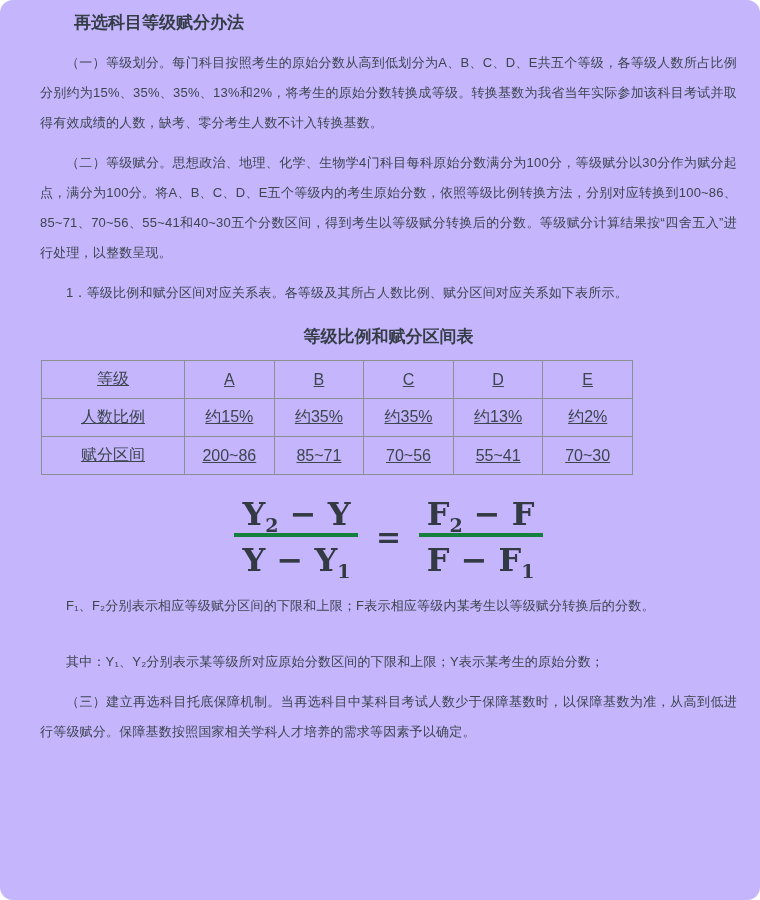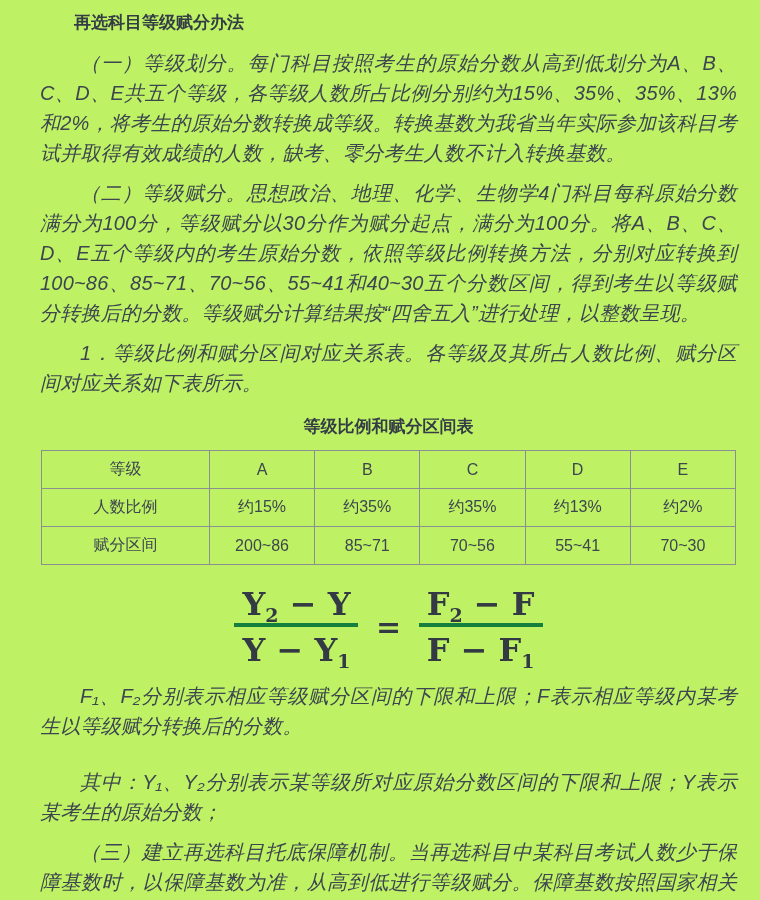--- a/index.html
+++ b/index.html
@@ -5,57 +5,58 @@
   html, body {
     margin: 0;
     padding: 0;
     background: #ffffff;
   }
   .page {
     width: 760px;
     height: 900px;
     box-sizing: border-box;
     padding: 8px 23px 10px 40px;
-    background: #bef264;
+    background: #c4b5fd;
     font-family: "Liberation Sans", "DejaVu Sans", sans-serif;
     color: #3d454f;
     overflow: hidden;
+    border-radius: 13px;
   }
   .doc-title {
     font-size: 17px;
     font-weight: bold;
     line-height: 30px;
     margin: 0;
     text-indent: 2em;
     color: #343c46;
   }
   .para {
-    font-size: 20px;
+    font-size: 13px;
     line-height: 30px;
     margin: 10px 0 0 0;
     text-indent: 2em;
     text-align: justify;
     letter-spacing: 0.2px;
-    font-style: italic;
   }
   .para.formula-intro { margin-top: 16px; }
   .para.y-def { margin-top: 26px; }
   .table-caption {
     font-size: 17px;
     font-weight: bold;
     text-align: center;
     line-height: 30px;
     margin: 14px 0 0 0;
     color: #343c46;
   }
   table.grade-table {
     border-collapse: collapse;
-    width: 695px;
+    width: 592px;
     margin: 8px 0 16px 1px;
     table-layout: fixed;
+    text-decoration: underline;
   }
   table.grade-table th,
   table.grade-table td {
     border: 1px solid #8a8f94;
     height: 37px;
     text-align: center;
     vertical-align: middle;
     font-size: 16px;
     font-weight: normal;
     color: #3d454f;

